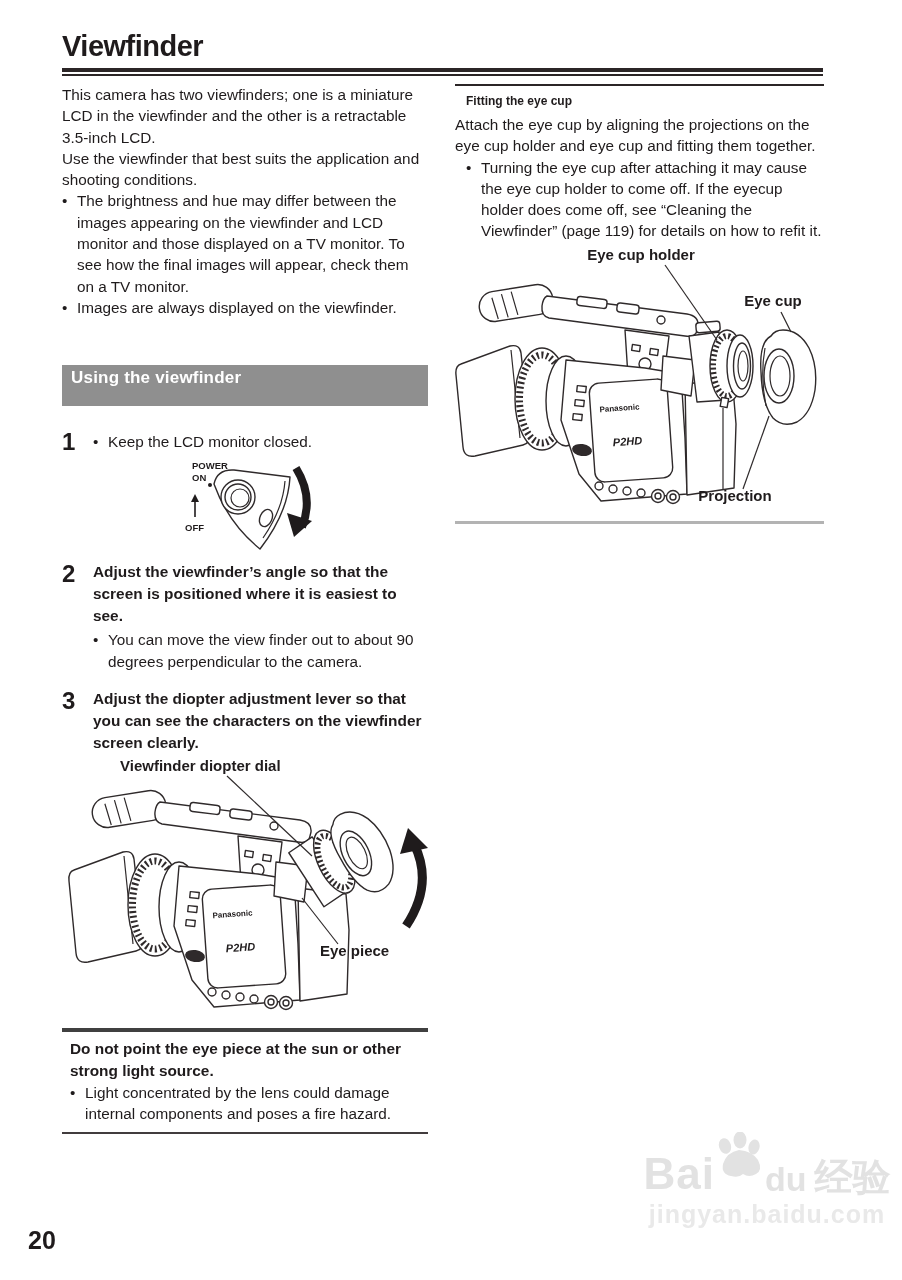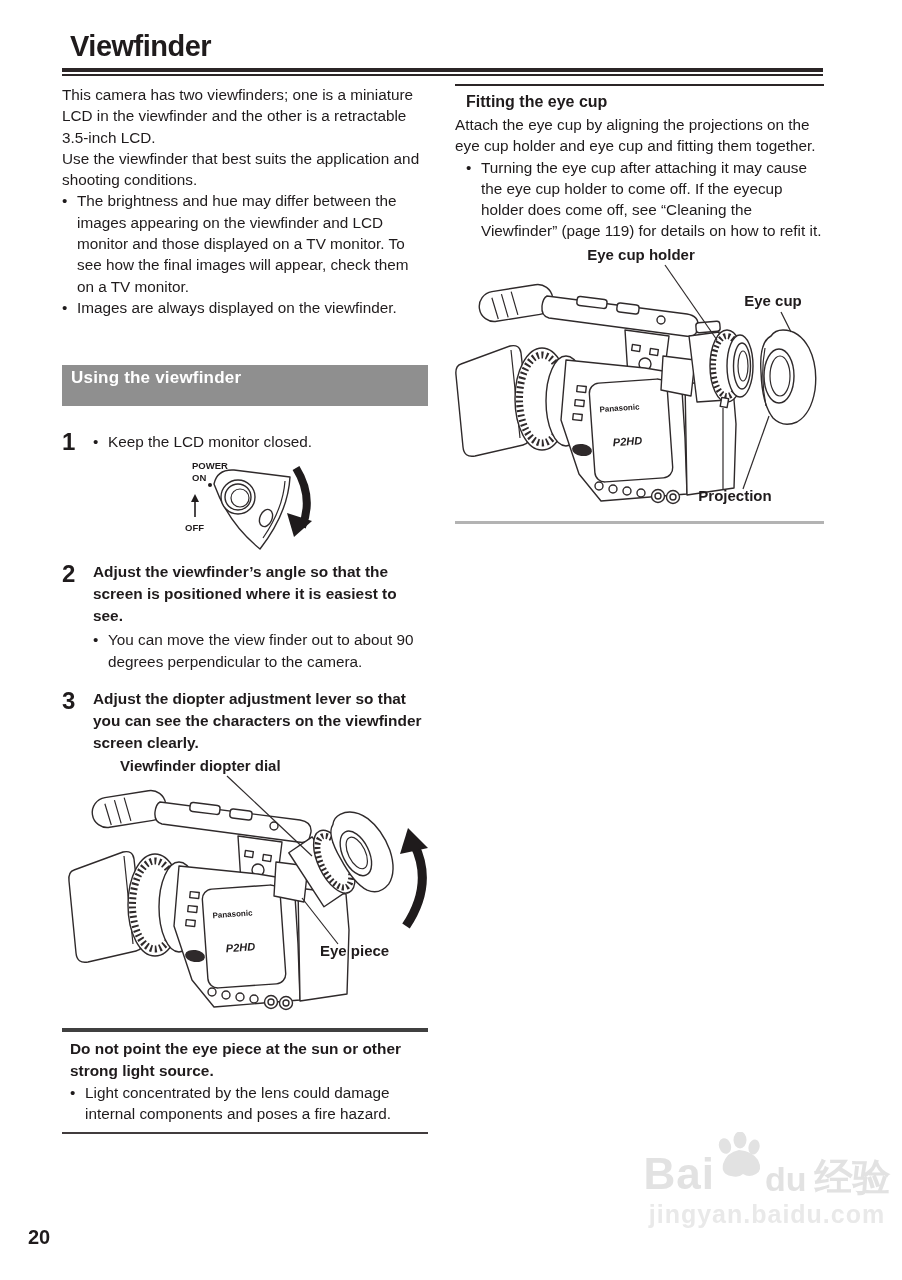--- a/index.html
+++ b/index.html
@@ -4,21 +4,21 @@
 <style>
   html,body{margin:0;padding:0;background:#ffffff;}
   body{
     width:902px;height:1280px;position:relative;overflow:hidden;
     font-family:"Liberation Sans","DejaVu Sans",sans-serif;
     color:#1f1b1c;
   }
   .page{position:absolute;inset:0;background:#fff;}
 
   
-  .title{position:absolute;left:70px;top:30px;font-size:29px;font-weight:bold;letter-spacing:-0.5px;margin:0;}
+  .title{position:absolute;left:62px;top:30px;font-size:29px;font-weight:bold;letter-spacing:-0.5px;margin:0;}
   .title-rule{position:absolute;left:62px;top:68px;width:761px;}
   .title-rule .r1{height:3.5px;background:#2b2526;}
   .title-rule .r2{height:1.6px;background:#2b2526;margin-top:2.5px;}
 
   
   .col-left{position:absolute;left:62px;top:84px;width:366px;}
   .col-right{position:absolute;left:455px;top:84px;width:369px;}
 
   p.body-text{font-size:15.3px;line-height:21.3px;margin:0;}
   .bullet{display:flex;font-size:15.3px;line-height:21.3px;}
@@ -42,25 +42,25 @@
 
   .camera-illustration{display:block;margin-top:2px;}
 
   .warning-box{
     margin-top:4px;border-top:4px solid #404040;border-bottom:2.5px solid #413c3d;
     padding:6px 0 8px 8px;
   }
   .warning-box .wtitle{font-weight:bold;font-size:15.4px;line-height:22px;margin:0;}
 
   .rc-rule{border-top:2.5px solid #2b2526;}
-  .rc-heading{font-size:16px;font-weight:bold;margin:5px 0 2px 11px;line-height:21px;}
+  .rc-heading{font-size:12px;font-weight:bold;margin:5px 0 2px 11px;line-height:21px;}
   .rc-indent{margin-left:11px;}
   .rc-gray-rule{border-top:3px solid #b3b3b3;margin-top:9px;}
 
-  .page-number{position:absolute;left:28px;top:1226px;font-size:20px;font-weight:bold;}
+  .page-number{position:absolute;left:28px;top:1226px;font-size:25px;font-weight:bold;}
 
   
   .watermark{position:absolute;left:628px;top:1148px;width:278px;text-align:center;color:#e2e2e2;}
   .wm-row{display:flex;align-items:flex-end;justify-content:center;font-weight:bold;line-height:1;}
   .wm-bai{font-size:44px;letter-spacing:1px;}
   .wm-du{font-size:34px;margin-left:2px;}
   .wm-cn{font-size:38px;margin-left:8px;}
   .wm-paw{position:relative;top:-16px;margin:0 -2px;}
   .wm-url{font-size:25px;font-weight:bold;color:#e9e9e9;letter-spacing:1px;margin-top:4px;}
 

